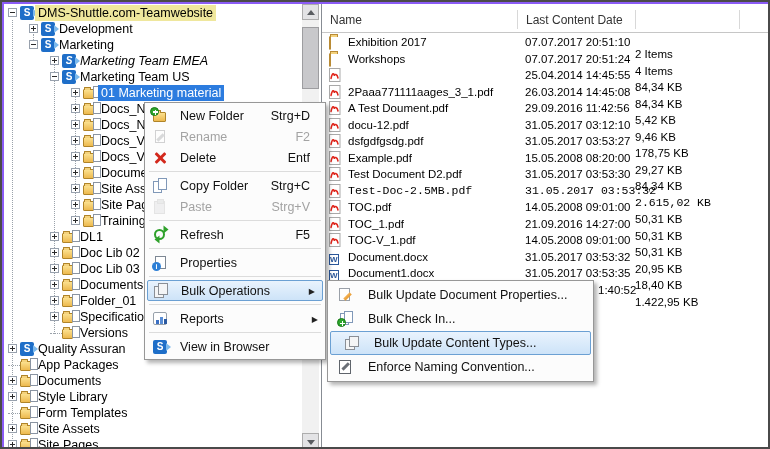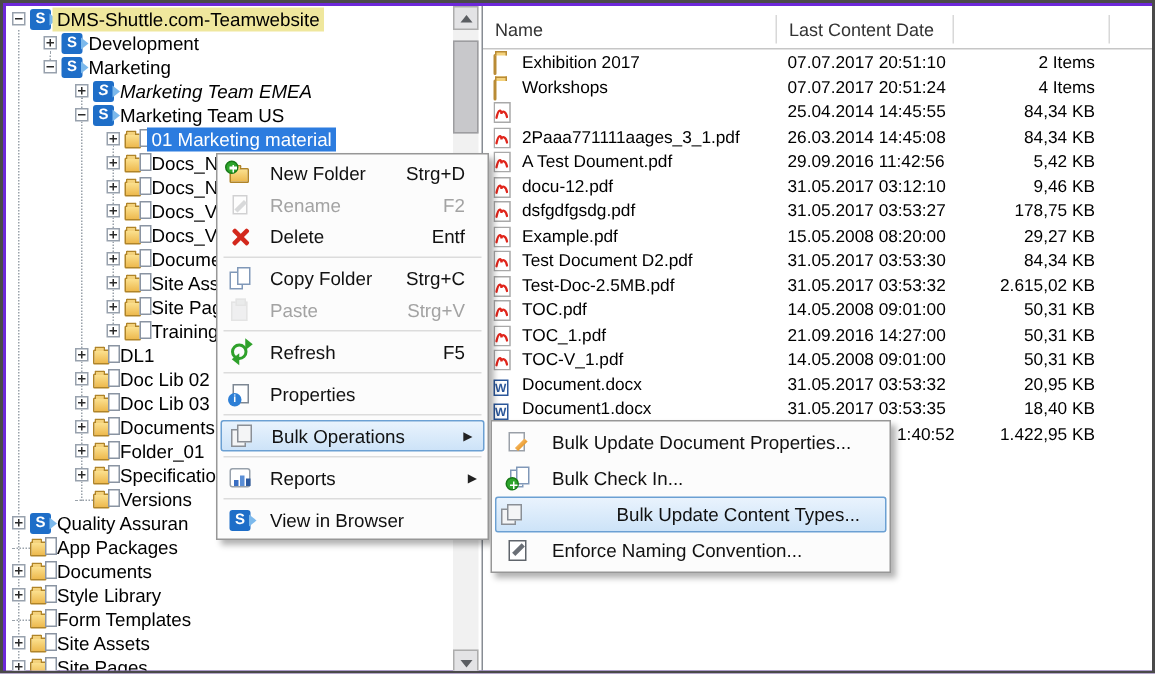--- a/index.html
+++ b/index.html
@@ -1,17 +1,17 @@
 <!DOCTYPE html>
 <html style="--sel: #2c7cdf; --rootbg: #efe79d; --hl1: #e9f3fd; --hl2: #cde3f8; --hlb: #6ba0d3;"><head>
 <meta charset="utf-8">
 <style>
   html,body{margin:0;padding:0;background:#fff;}
   body{font-family:"Liberation Sans",sans-serif;-webkit-font-smoothing:antialiased;}
-  #window{position:relative;width:770px;height:449px;box-sizing:border-box;border:2px solid #4a4a4a;background:#6d28d9;overflow:hidden;}
+  #window{position:relative;width:770px;height:449px;box-sizing:border-box;border:2px solid #4a4a4a;background:#8b5cf6;overflow:hidden;}
 
   
   #tree-panel{position:absolute;left:2px;top:2px;width:317px;height:445px;background:#fff;border-right:1px solid #878c93;overflow:hidden;}
   #list-panel{position:absolute;left:320px;top:2px;width:448px;height:445px;background:#fff;overflow:hidden;}
 
   
   .trow{position:absolute;left:0;width:298px;height:16px;font-size:12.5px;line-height:16px;color:#000;white-space:nowrap;}
   .trow .lbl{position:absolute;top:0;height:16px;padding:0 3px;}
   .trow .lbl.sel{background:var(--sel,#2c7cdf);color:#fff;}
   .trow .lbl.root{background:var(--rootbg,#efe79d);}
@@ -32,40 +32,40 @@
   .pagep{position:absolute;box-sizing:border-box;background:#fff;border:1px solid #8a94a2;}
   .ico-lib .pagep{left:10px;top:0;width:8px;height:12px;}
 
   
   #list-header{position:absolute;left:0;top:3px;width:448px;height:25px;border-bottom:1px solid #c6c6c6;font-size:12px;color:#333;}
   #list-header .hsep{position:absolute;top:3px;height:19px;width:1px;background:#d8d8d8;}
   .hcell{position:absolute;top:5px;line-height:16px;}
   .frow{position:absolute;left:0;width:448px;height:16px;font-size:11.5px;line-height:16px;color:#000;white-space:nowrap;}
   .frow .fname{position:absolute;left:26px;top:0;}
   .frow .fdate{position:absolute;left:203px;top:0;}
-  .frow .fsize{position:absolute;left:313px;width:95px;top:0;text-align:right;}
+  .frow .fsize{position:absolute;left:313px;width:95px;top:12px;text-align:left;}
   .frow .ficon{position:absolute;left:7px;top:1px;}
   .ico-folder{position:relative;width:15px;height:11px;box-sizing:border-box;background:linear-gradient(#fce9a8,#f0c35c);border:1px solid #b98b35;border-radius:1px;margin-top:2px;}
   .ico-folder::before{content:"";position:absolute;top:-3px;left:0;width:6px;height:2px;background:#f4d27c;border:1px solid #b98b35;border-bottom:none;}
   .ico-word{position:relative;width:12px;height:14px;box-sizing:border-box;background:#fff;border:1px solid #2b579a;font-size:8px;font-weight:bold;color:#2b579a;text-align:center;line-height:12px;}
   .ico-word::before{content:"W";}
 
   
   #context-menu{position:absolute;left:142px;top:100px;width:182px;box-sizing:border-box;background:#fcfcfc;border:1px solid #979797;box-shadow:3px 3px 4px rgba(0,0,0,.30);padding:2px 0;z-index:10;}
   #bulk-submenu{position:absolute;left:325px;top:278px;width:267px;box-sizing:border-box;background:#fcfcfc;border:1px solid #979797;box-shadow:3px 3px 4px rgba(0,0,0,.30);padding:2px 0;z-index:11;}
   .cmi{position:relative;height:21px;display:flex;align-items:center;padding-left:7px;font-size:12.5px;color:#111;box-sizing:border-box;}
   #bulk-submenu .cmi{height:24px;padding-left:9px;}
   .cmi .mi-ic{width:18px;height:16px;flex:0 0 18px;position:relative;}
   .cmi .mi-label{margin-left:10px;}
   .cmi .mi-short{margin-left:auto;margin-right:15px;}
   .cmi .mi-arrow{position:absolute;right:7px;top:50%;transform:translateY(-50%);font-size:8px;color:#222;}
   .cmi.dis{color:#a3a3a3;}
   .cmi.dis .mi-ic{opacity:.45;filter:grayscale(.8);}
   .cmi.hl{background:linear-gradient(var(--hl1,#e9f3fd),var(--hl2,#cde3f8));border:1px solid var(--hlb,#6ba0d3);border-radius:2px;margin:0 2px;padding-left:5px;}
-  #bulk-submenu .cmi.hl{padding-left:1px;gap:48px;}
+  #bulk-submenu .cmi.hl{padding-left:12px;}
   .msep{height:1px;background:#dcdcdc;margin:3px 4px;}
 
   
   .mic{position:absolute;}
   .ic-newfolder .fold{left:1px;top:4px;width:13px;height:10px;}
   .plusdot{position:absolute;width:9px;height:9px;border-radius:50%;background:#2ea52c;border:1px solid #187a18;box-sizing:border-box;}
   .plusdot::before{content:"";position:absolute;left:2px;top:3.5px;width:5px;height:1.5px;background:#fff;}
   .plusdot::after{content:"";position:absolute;left:3.5px;top:2px;width:1.5px;height:5px;background:#fff;}
   .ic-newfolder .plusdot{left:-2px;top:-1px;}
   .sheet{position:absolute;box-sizing:border-box;background:#fff;border:1px solid #8098b8;}
@@ -441,21 +441,21 @@
           <span class="ficon">
             <svg class="pdfsvg" width="12" height="14" viewBox="0 0 12 14">
               <rect x="0.5" y="0.5" width="10.5" height="13" fill="#ffffff" stroke="#a9a9a9"></rect>
               <path d="M2 10.5 C3.2 4.5 5.2 4.8 5.3 8 C5.5 5.5 8.2 5.8 9 10" stroke="#e0251b" fill="none" stroke-width="1.5" stroke-linecap="round"></path>
             </svg>
           </span>
           <span class="fname">Test Document D2.pdf</span>
           <span class="fdate">31.05.2017 03:53:30</span>
           <span class="fsize">84,34 KB</span>
         </div>
-        <div class="frow" style="top: 178.5px;">
+        <div class="frow" style="top: 178.5px; font-family: Liberation Mono, monospace;">
           <span class="ficon">
             <svg class="pdfsvg" width="12" height="14" viewBox="0 0 12 14">
               <rect x="0.5" y="0.5" width="10.5" height="13" fill="#ffffff" stroke="#a9a9a9"></rect>
               <path d="M2 10.5 C3.2 4.5 5.2 4.8 5.3 8 C5.5 5.5 8.2 5.8 9 10" stroke="#e0251b" fill="none" stroke-width="1.5" stroke-linecap="round"></path>
             </svg>
           </span>
           <span class="fname">Test-Doc-2.5MB.pdf</span>
           <span class="fdate">31.05.2017 03:53:32</span>
           <span class="fsize">2.615,02 KB</span>
         </div>

